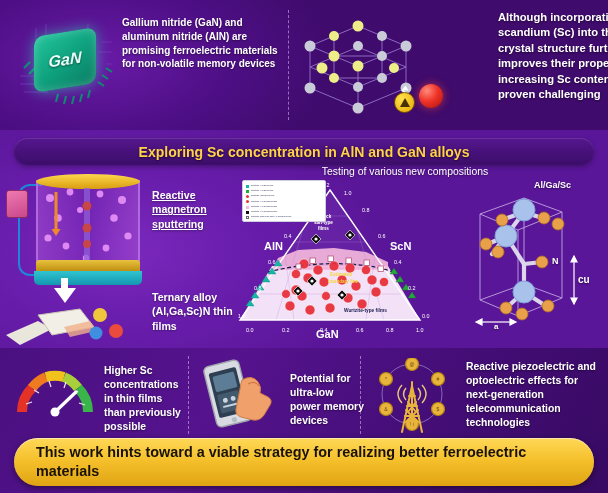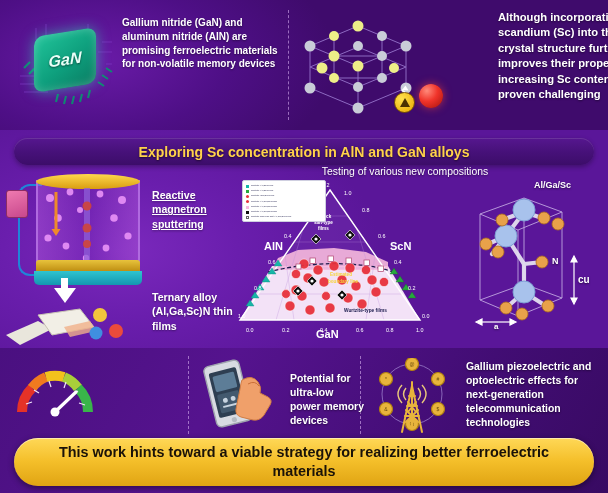--- a/index.html
+++ b/index.html
@@ -168,21 +168,21 @@
     line-height:1.34; text-shadow:0 1px 2px rgba(0,0,0,.45);
   }
   .gauge { position:absolute; left:16px; top:16px; width:78px; height:56px; }
   .phone { position:absolute; left:196px; top:10px; width:84px; height:74px; }
   .tower { position:absolute; left:372px; top:10px; width:80px; height:78px; }
   .concl {
     position:absolute; left:14px; top:90px; width:580px; height:48px;
     border-radius:24px;
     background:linear-gradient(180deg,#ffd857 0%,#f4bf2a 48%,#e0a413 100%);
     box-shadow:0 2px 6px rgba(0,0,0,.45), inset 0 1px 0 rgba(255,255,255,.5);
-    display:flex; align-items:center; justify-content:center; text-align:center;
+    display:flex; align-items:center; justify-content:center; 
   }
   .concl-txt {
     color:#1a1208; font-size:14.4px; font-weight:bold; line-height:1.32;
     padding:0 22px;
   }
 </style>
 </head>
 <body>
 
 <div class="poster">
@@ -524,20 +524,21 @@
         <path d="M10 40 L16 38"></path>
           <path d="M18 26 L23 29"></path>
           <path d="M33 17 L35 23"></path>
         <path d="M50 18 L48 24"></path>
           <path d="M62 27 L57 30"></path>
           <path d="M69 41 L63 39"></path>
       </g>
       <path d="M39 48 L60 28" stroke="#ffffff" stroke-width="3.2" stroke-linecap="round"></path>
       <circle cx="39" cy="48" r="4.5" fill="#ffffff"></circle>
     </svg>
+    <div class="bp-txt" style="left:104px;top:16px;width:82px;">Higher Sc concentrations in thin films than previously possible</div>
 
     <svg class="phone" viewBox="0 0 84 74">
       <g transform="rotate(-14 34 36)">
         <rect x="14" y="4" width="36" height="62" rx="5" fill="#d8dbe2" stroke="#9ea3ad" stroke-width="1.4"></rect>
         <rect x="18" y="11" width="28" height="46" rx="2" fill="#2e3f52"></rect>
         <rect x="21" y="15" width="22" height="16" rx="1.5" fill="#5d7d97"></rect>
         <rect x="21" y="34" width="22" height="19" rx="1.5" fill="#43596e"></rect>
         <g fill="#c8d4e0">
             <circle cx="28" cy="41" r="2.4"></circle>
             <circle cx="36" cy="41" r="2.4"></circle>
@@ -578,19 +579,19 @@
         <path d="M33 58 H47 M35 48 H45 M37 38 H43"></path>
         <path d="M34 64 L46 52 M46 64 L34 52 M36 54 L44 44 M44 54 L36 44"></path>
       </g>
       <g stroke="#f2d27a" stroke-width="1.4" fill="none" opacity=".95">
         <path d="M34 30 q-5 6 0 12"></path>
           <path d="M30 27 q-8 9 0 18"></path>
         <path d="M46 30 q5 6 0 12"></path>
           <path d="M50 27 q8 9 0 18"></path>
       </g>
     </svg>
-    <div class="bp-txt" style="left:466px;top:12px;width:132px;">Gallium piezoelectric and optoelectric effects for next-generation telecommunication technologies</div>
+    <div class="bp-txt" style="left:466px;top:12px;width:132px;">Reactive piezoelectric and optoelectric effects for next-generation telecommunication technologies</div>
 
     <div class="concl">
       <span class="concl-txt">This work hints toward a viable strategy for realizing better ferroelectric materials</span>
     </div>
   </div>
 </div>
 
 </body></html>

